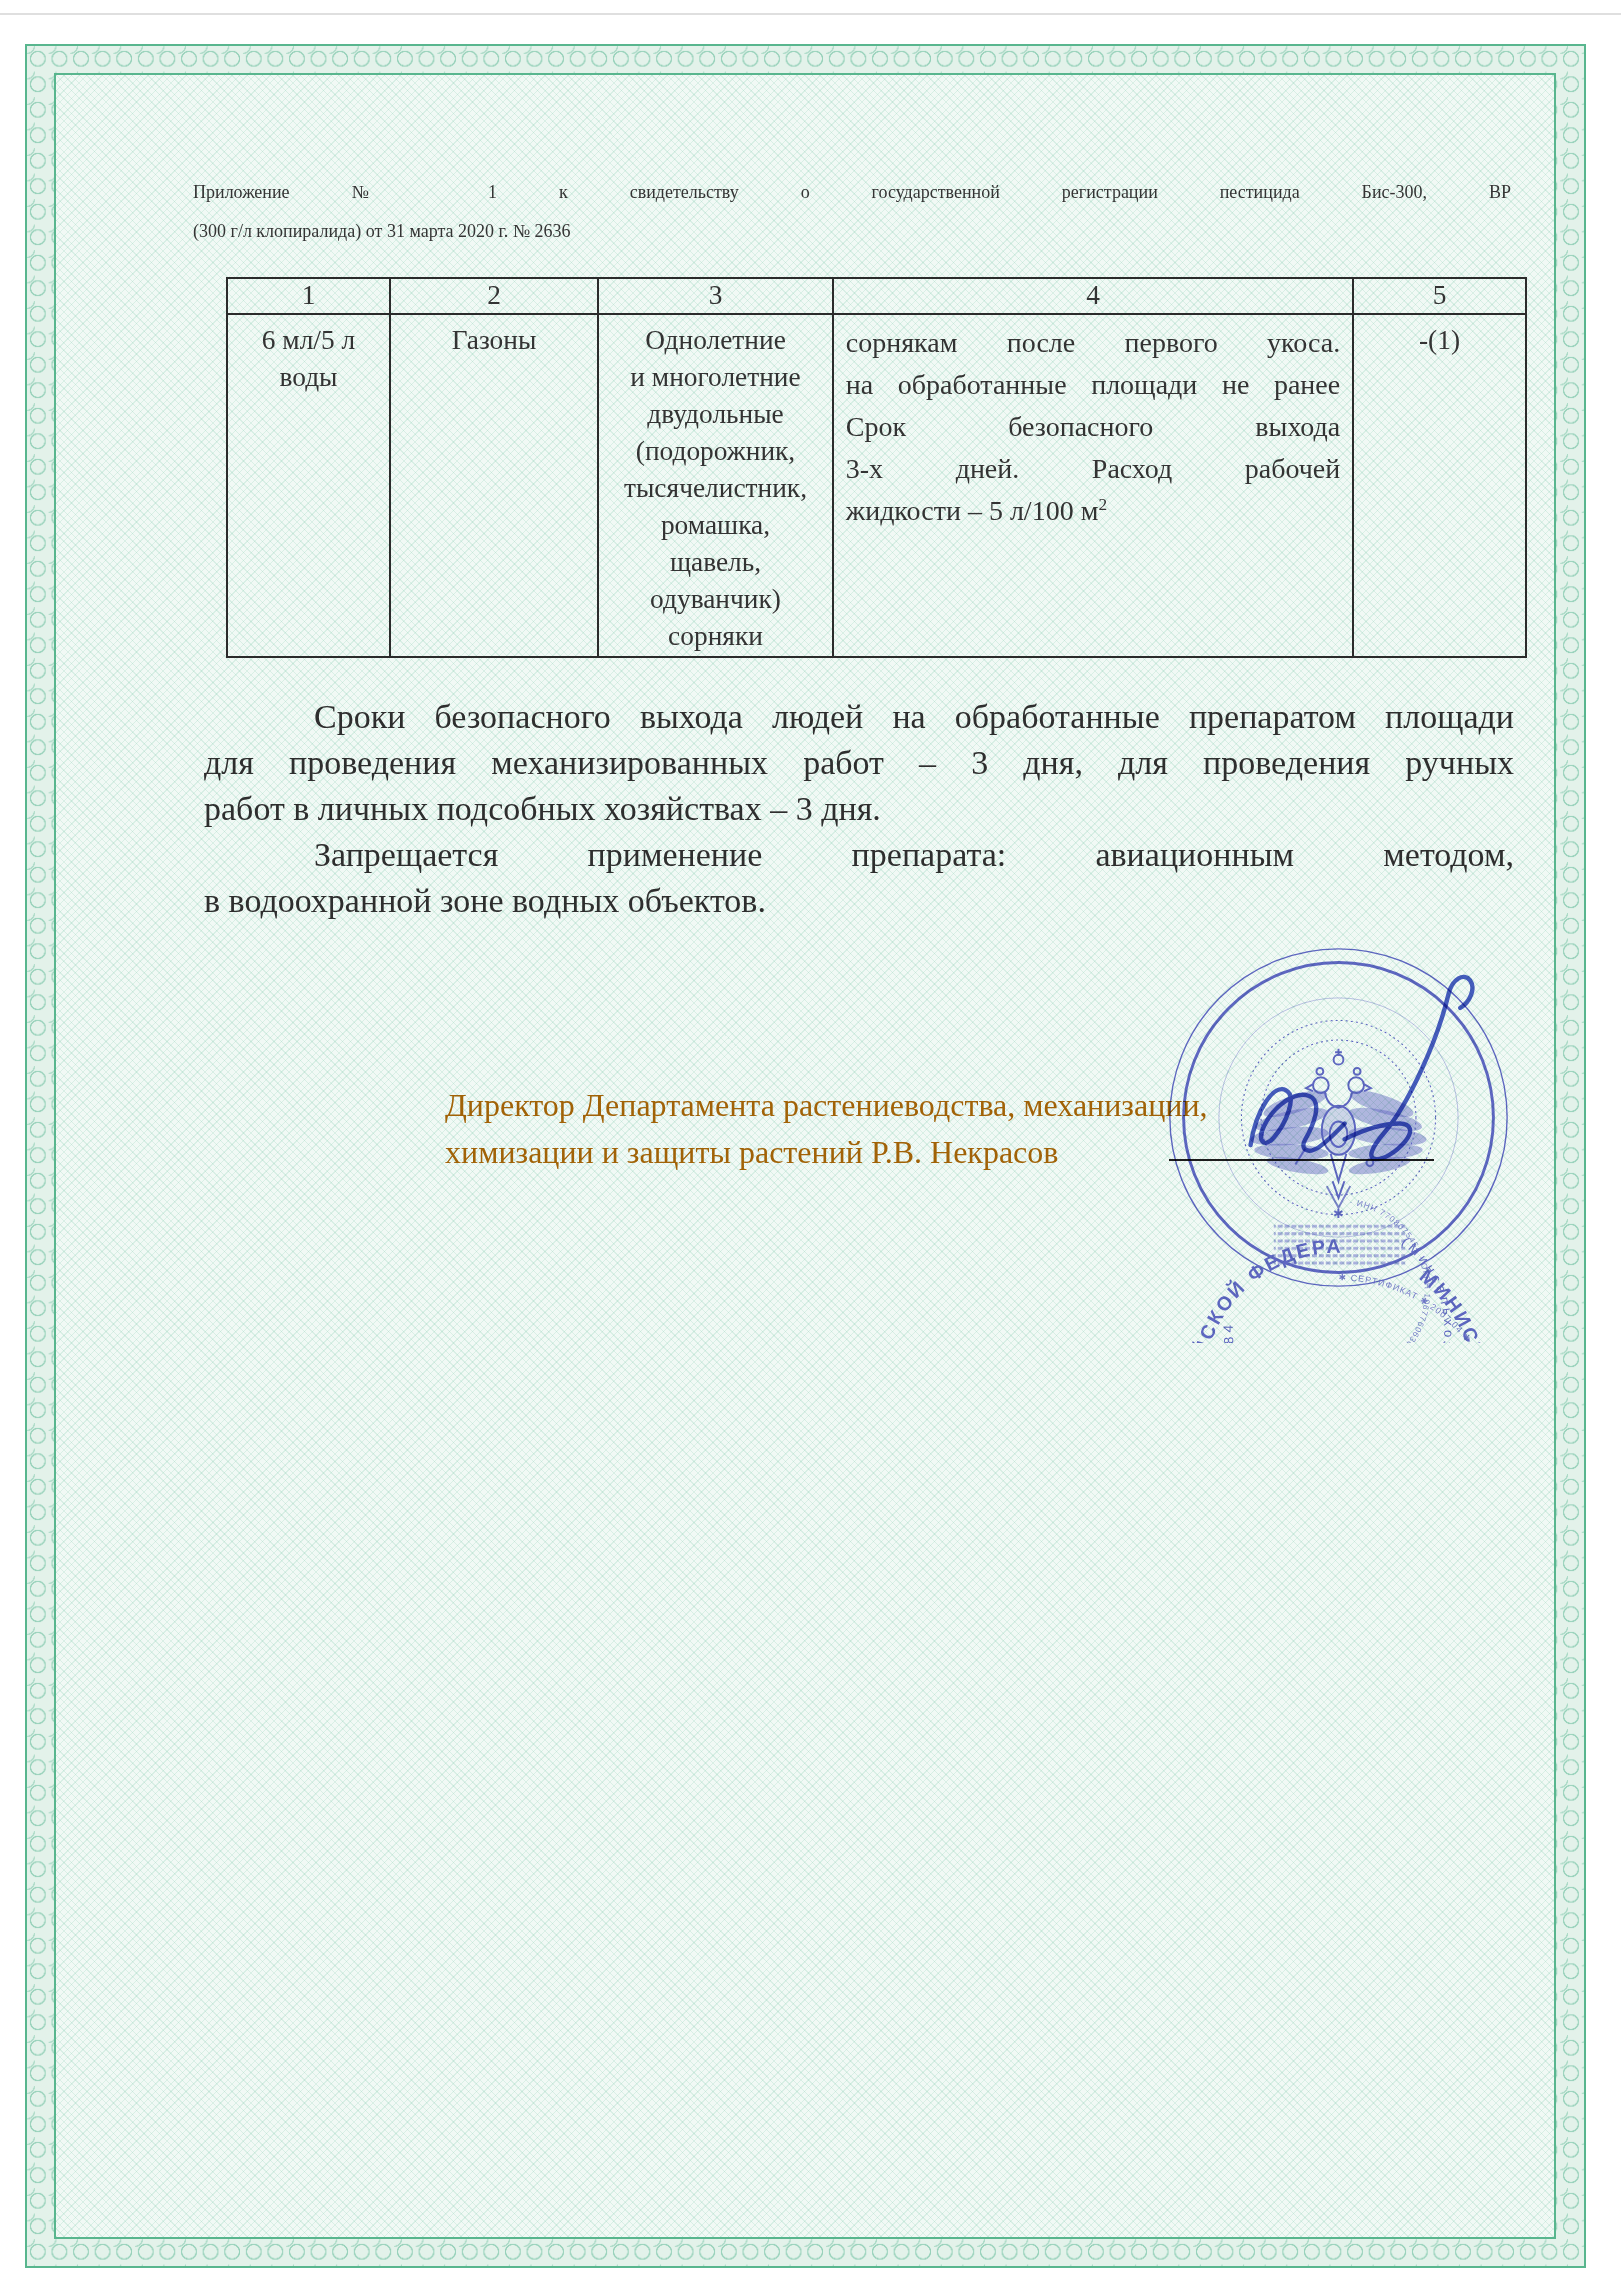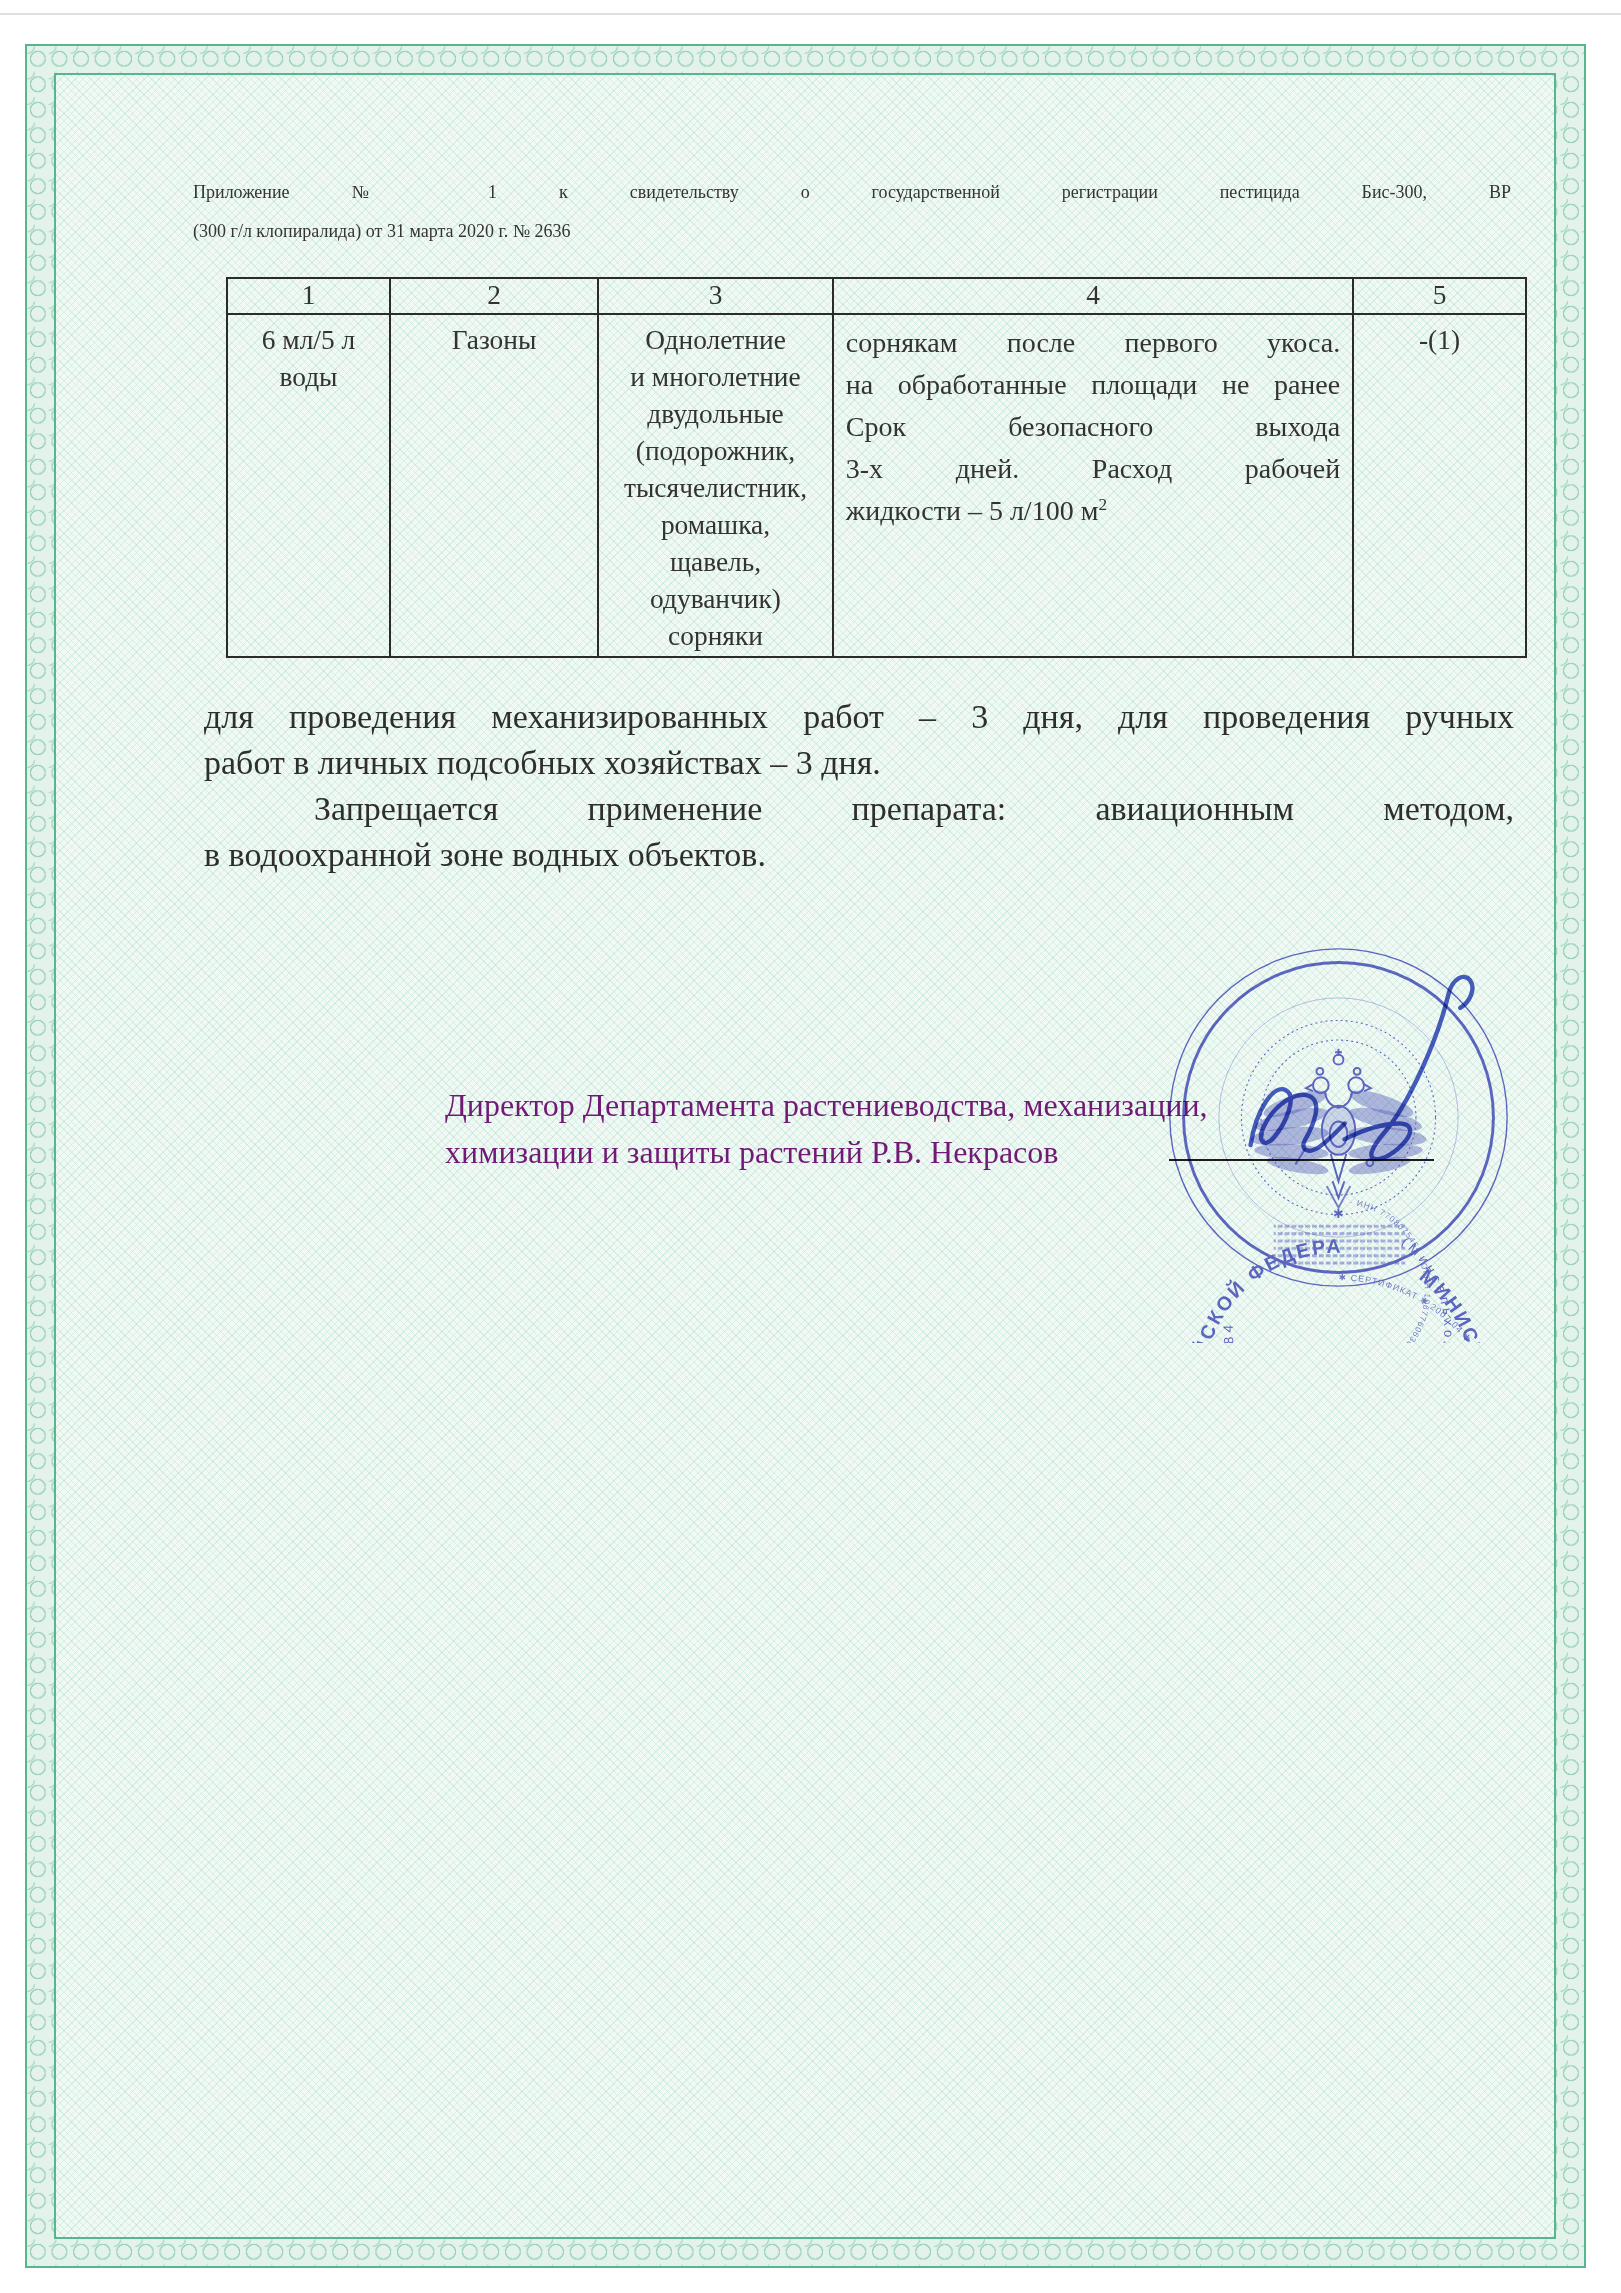--- a/index.html
+++ b/index.html
@@ -49,21 +49,21 @@
   .tbl .h{border-bottom:2.9px solid #2b2b2b;text-align:center;line-height:32px;font-size:27.4px;}
   .tbl .b{padding-top:6.9px;line-height:37px;text-align:center;}
   .tbl .b4{padding:6.9px 11.8px 0 11.8px;line-height:42px;text-align:left;font-size:28px;}
   .jl{text-align:left;text-align-last:justify;}
   sup{font-size:.62em;vertical-align:super;line-height:0;}
 
   .para{position:absolute;left:204px;top:694px;width:1310px;font-size:34px;line-height:46px;color:#2e2e2e;}
   .para .ln{width:100%;}
   .ind{padding-left:110px;box-sizing:border-box;}
 
-  .sig{position:absolute;left:445px;top:1082px;width:941px;font-size:32px;line-height:47px;color:#701a75;}
+  .sig{position:absolute;left:445px;top:1082px;width:941px;font-size:32px;line-height:47px;color:#a16207;}
   .sig-underline{position:absolute;left:1169px;top:1159px;width:265px;height:0;border-top:2.5px solid #1d1d1d;}
 
   .stamp{position:absolute;left:1113px;top:892px;width:451px;height:451px;mix-blend-mode:multiply;opacity:.92;}
   .ink{position:absolute;left:0;top:0;width:1621px;height:2294px;mix-blend-mode:multiply;pointer-events:none;}
   .stamp text{font-family:"Liberation Sans","DejaVu Sans",sans-serif;}
 </style>
 </head>
 <body>
 
 <div class="scan-line"></div>
@@ -100,20 +100,21 @@
     <div class="jl">сорнякам после первого укоса.</div>
     <div class="jl">на обработанные площади не ранее</div>
     <div class="jl">Срок безопасного выхода</div>
     <div class="jl">3-х дней. Расход рабочей</div>
     <div><span>жидкости – 5 л/100 м</span><sup>2</sup></div>
   </div>
   <div class="c b last">-(1)</div>
 </div>
 
 <div class="para">
+  <div class="ln ind stretch">Сроки безопасного выхода людей на обработанные препаратом площади</div>
   <div class="ln stretch">для проведения механизированных работ – 3 дня, для проведения ручных</div>
   <div class="ln">работ в личных подсобных хозяйствах – 3 дня.</div>
   <div class="ln ind stretch">Запрещается применение препарата: авиационным методом,</div>
   <div class="ln">в водоохранной зоне водных объектов.</div>
 </div>
 
 <div class="sig">
   <div>Директор Департамента растениеводства, механизации,</div>
   <div>химизации и защиты растений Р.В. Некрасов</div>
 </div>

